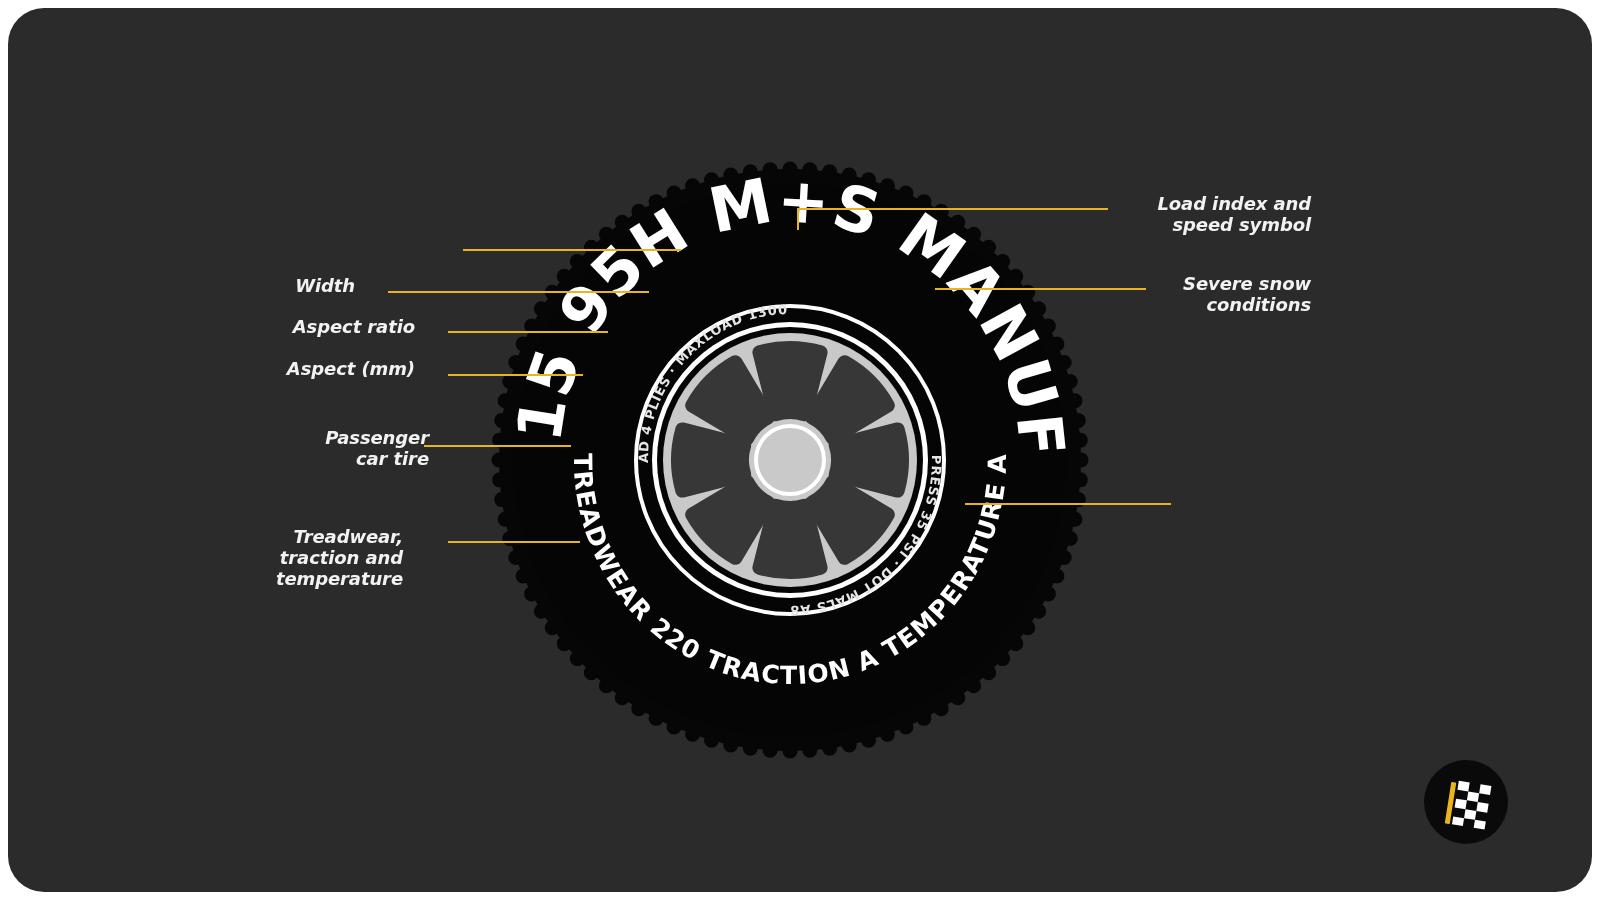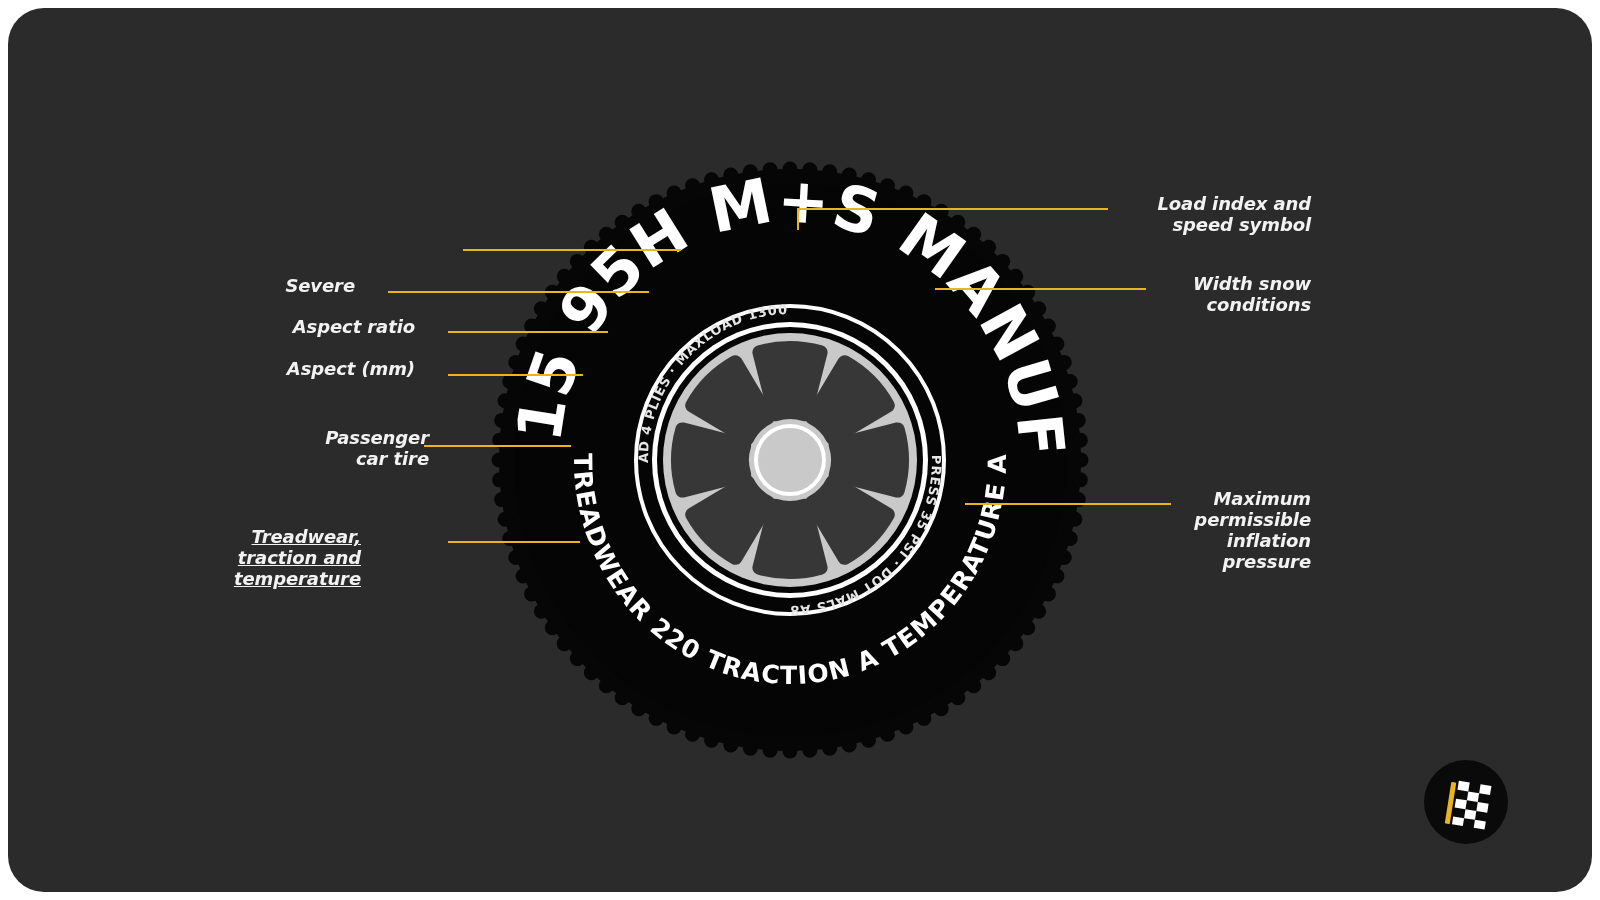--- a/index.html
+++ b/index.html
@@ -188,37 +188,33 @@
     <div class="lead" style="left:440px;top:323px;width:160px;"></div>
     <div class="lead" style="left:440px;top:366px;width:135px;"></div>
     <div class="lead" style="left:416px;top:437px;width:147px;"></div>
     <div class="lead" style="left:440px;top:533px;width:132px;"></div>
 
     <div class="leadv" style="left:789px;top:200px;height:22px;"></div>
     <div class="lead" style="left:789px;top:200px;width:311px;"></div>
     <div class="lead" style="left:927px;top:280px;width:211px;"></div>
     <div class="lead" style="left:957px;top:495px;width:206px;"></div>
 
-    <div class="label l" style="right:1237px;top:267px;">Severe</div>
+    <div class="label l" style="right:1237px;top:267px;">Width</div>
     <div class="label l" style="right:1177px;top:308px;">Aspect ratio</div>
     <div class="label l" style="right:1177px;top:350px;">Aspect (mm)</div>
     <div class="label l" style="right:1163px;top:419px;">Passenger
 car tire</div>
-    <div class="label l" style="right:1231px;top:518px;text-decoration:underline;">Treadwear,
+    <div class="label l" style="right:1189px;top:518px;">Treadwear,
 traction and
 temperature</div>
 
     <div class="label rr" style="left:1060px;width:243px;top:185px;">Load index and
 speed symbol</div>
-    <div class="label rr" style="left:1060px;width:243px;top:265px;">Width snow
+    <div class="label rr" style="left:1060px;width:243px;top:265px;">Severe snow
 conditions</div>
-    <div class="label rr" style="left:1060px;width:243px;top:480px;">Maximum
-permissible
-inflation
-pressure</div>
 
     <div id="logo">
       <svg viewBox="0 0 84 84" width="84" height="84">
         <g transform="translate(2,0)">
           <rect x="22" y="22" width="5" height="42" rx="1" fill="#E8B51C" transform="rotate(9 24 43)"></rect>
           <g fill="#FFFFFF" transform="rotate(9 45 40)">
             <rect x="30" y="23" width="11" height="9"></rect>
             <rect x="52" y="23" width="11" height="9"></rect>
             <rect x="41" y="32" width="11" height="9"></rect>
             <rect x="30" y="41" width="11" height="9"></rect>

